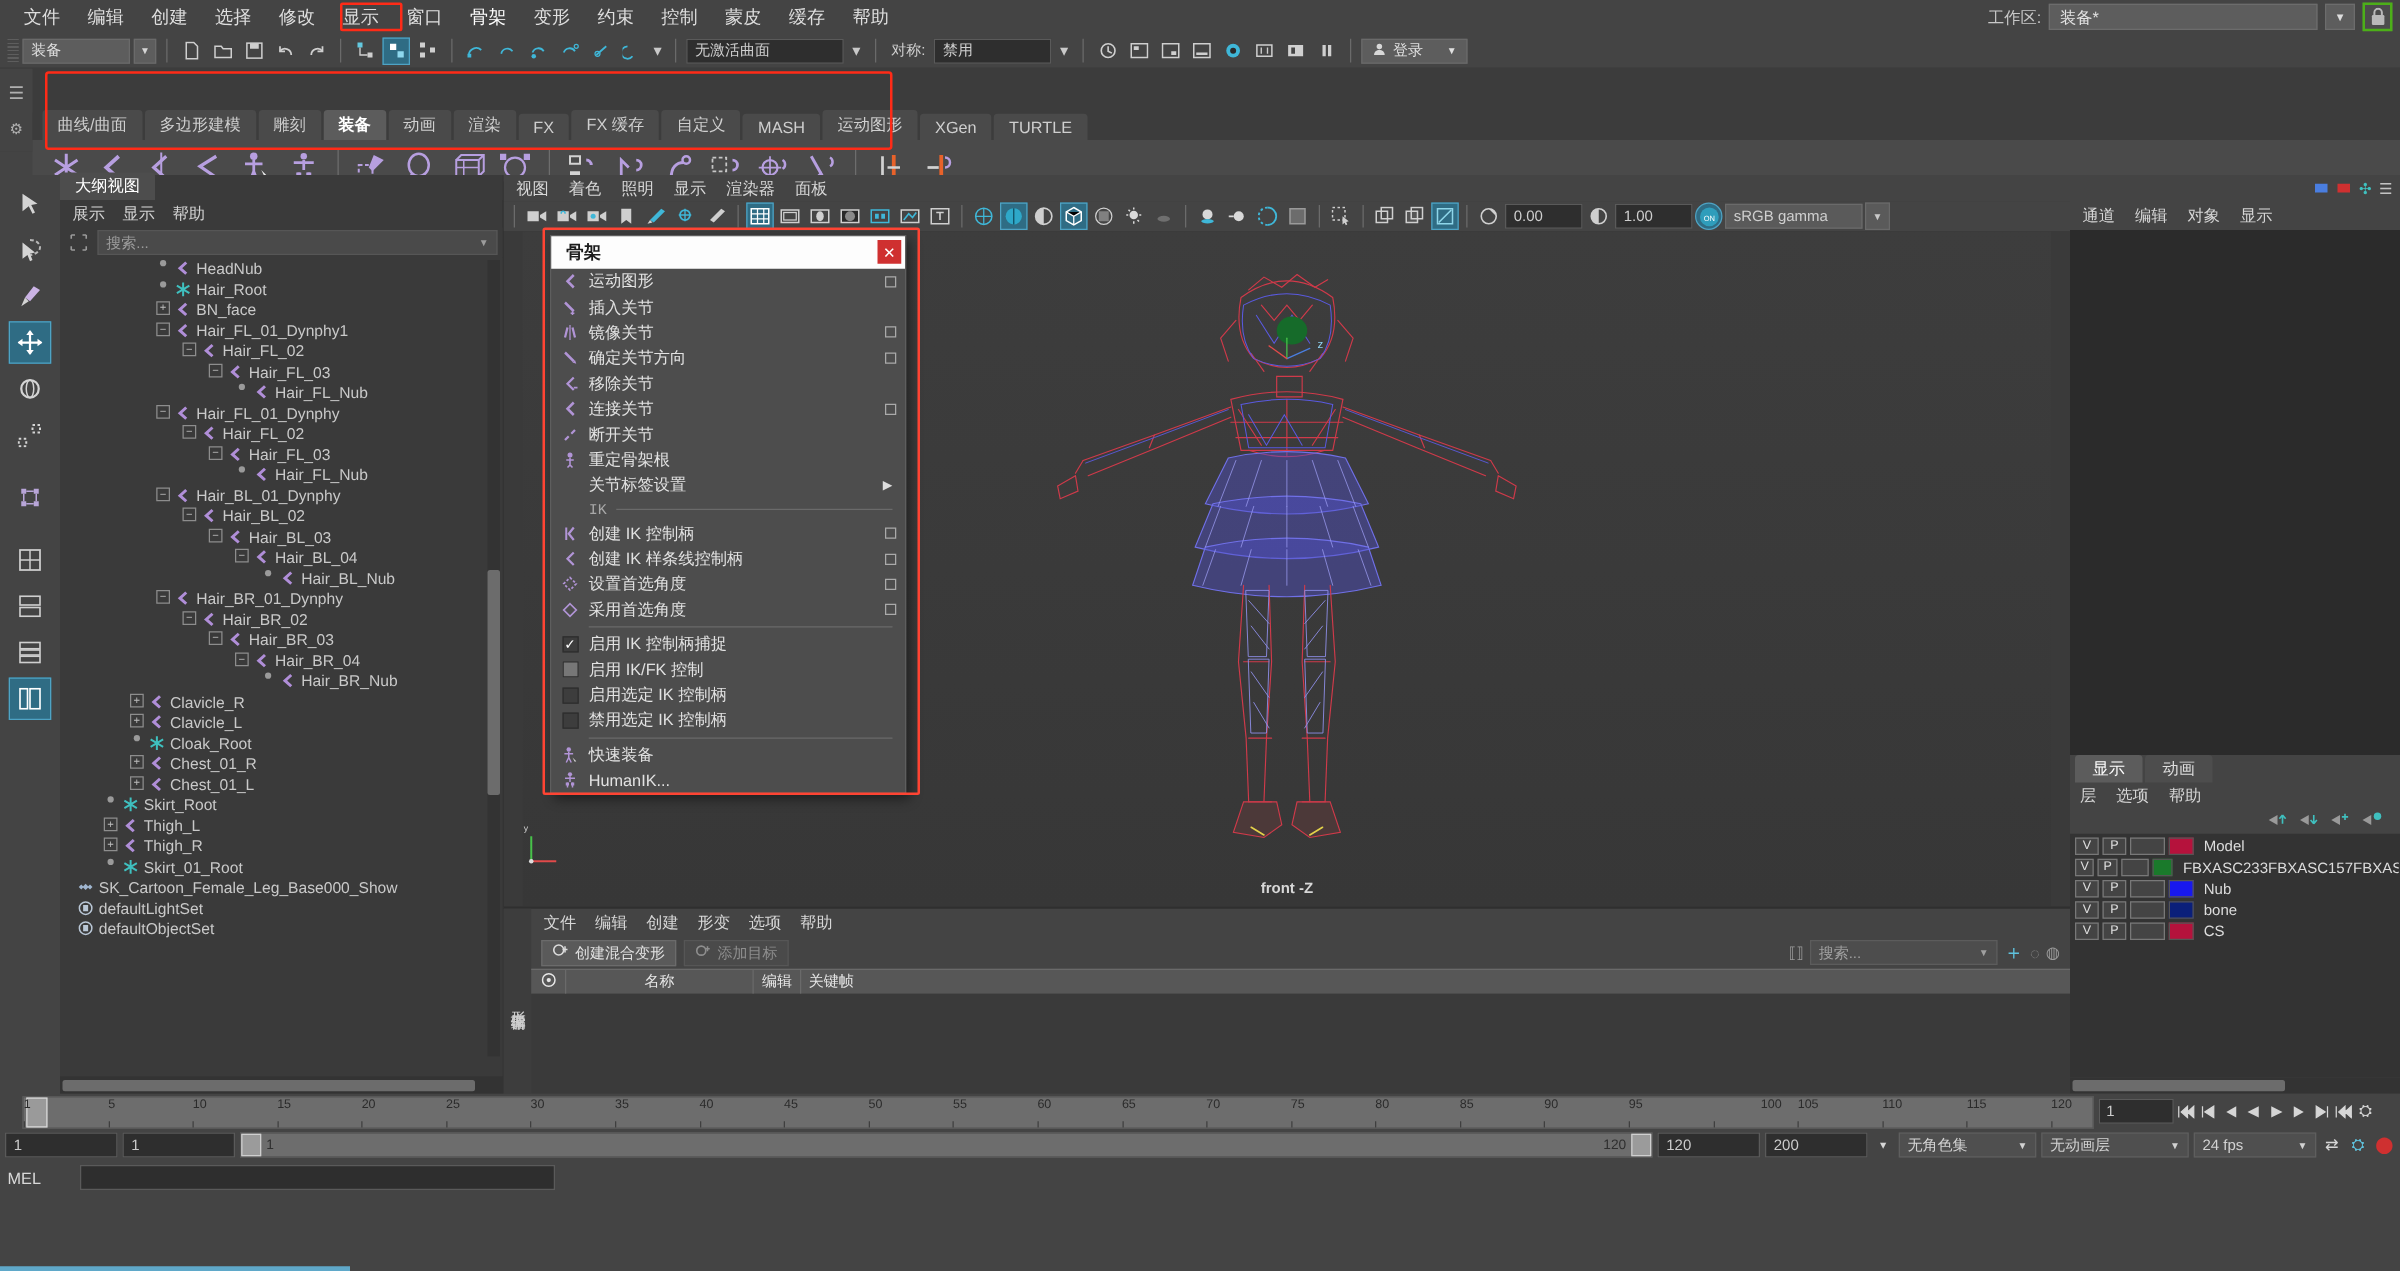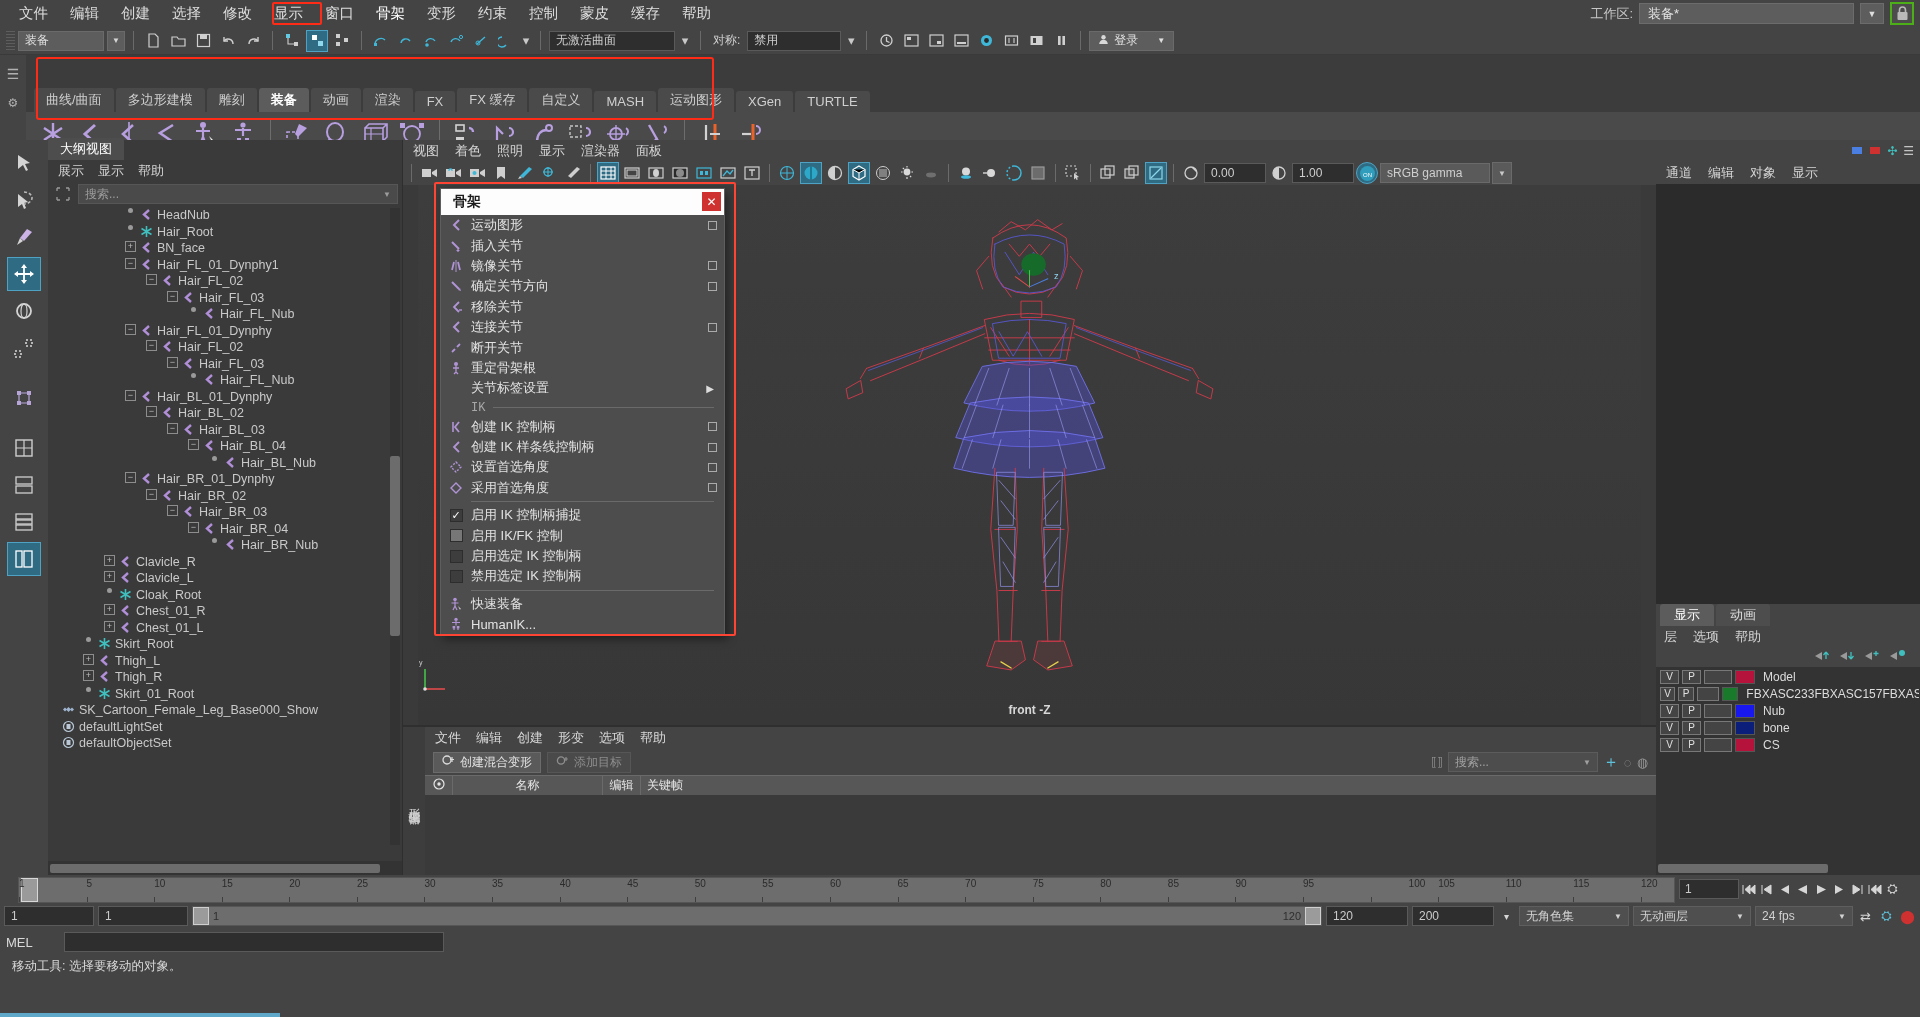--- a/index.html
+++ b/index.html
@@ -1585,23 +1585,20 @@
         </div>
       <div class="pbtn" style="font-size:13px">⇄</div>
       <div class="pbtn" style="color:#5fc2dd;font-size:13px">⛭</div>
       <div class="pbtn" style="color:#cf3030;font-size:13px">⬤</div>
     </div>
 
     <div class="mel-row">
       <div class="mel-label">MEL</div>
       <div class="mel-input"></div>
     </div>
-    <div class="status-row">
-      <span>移动工具: 选择要移动的对象。</span>
-    </div>
     <div class="bottom-prog"></div>
   </div>
 
   <div class="menu-pop">
     <div class="mp-title">
       <span>骨架</span>
       <div class="mp-close">✕</div>
     </div>
     <div id="mp-body">
         <div class="mp-item">

